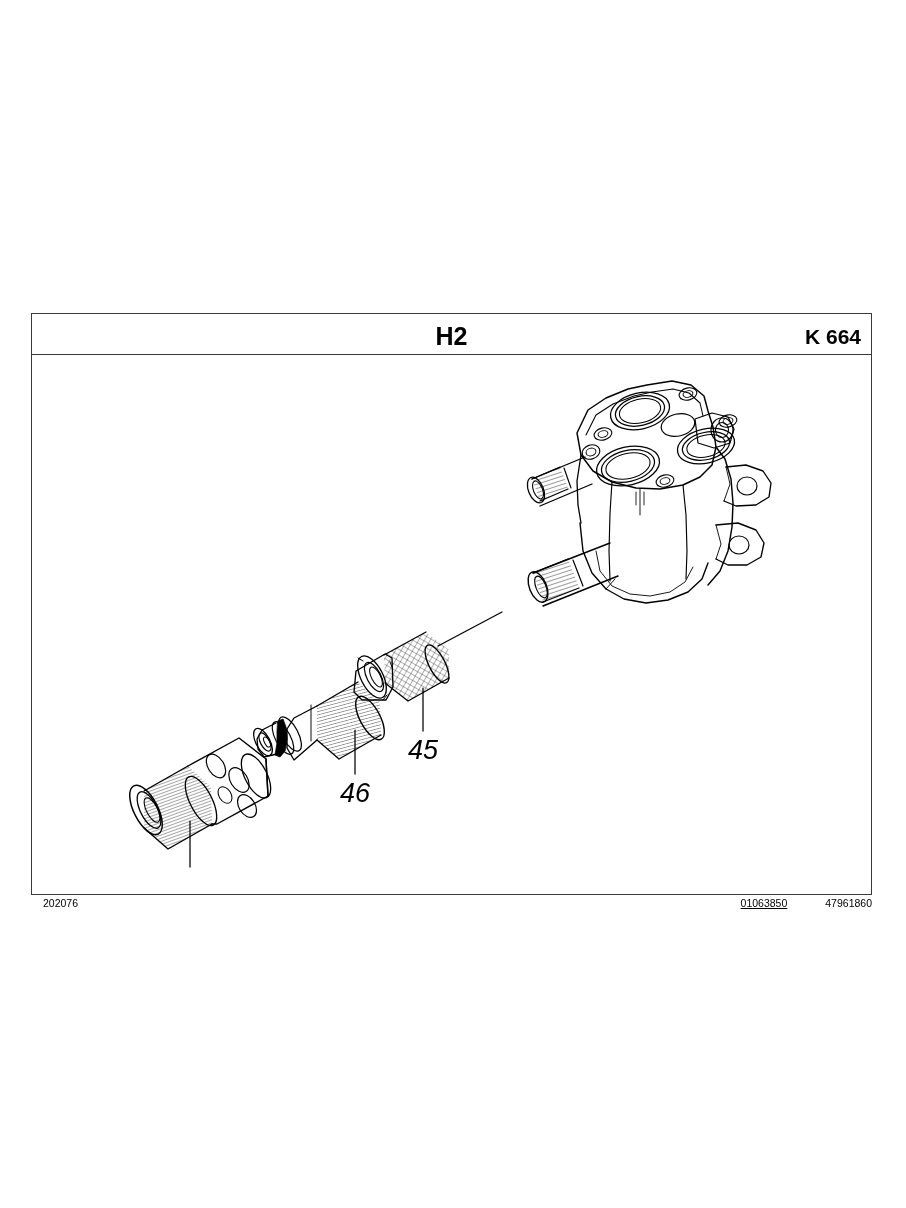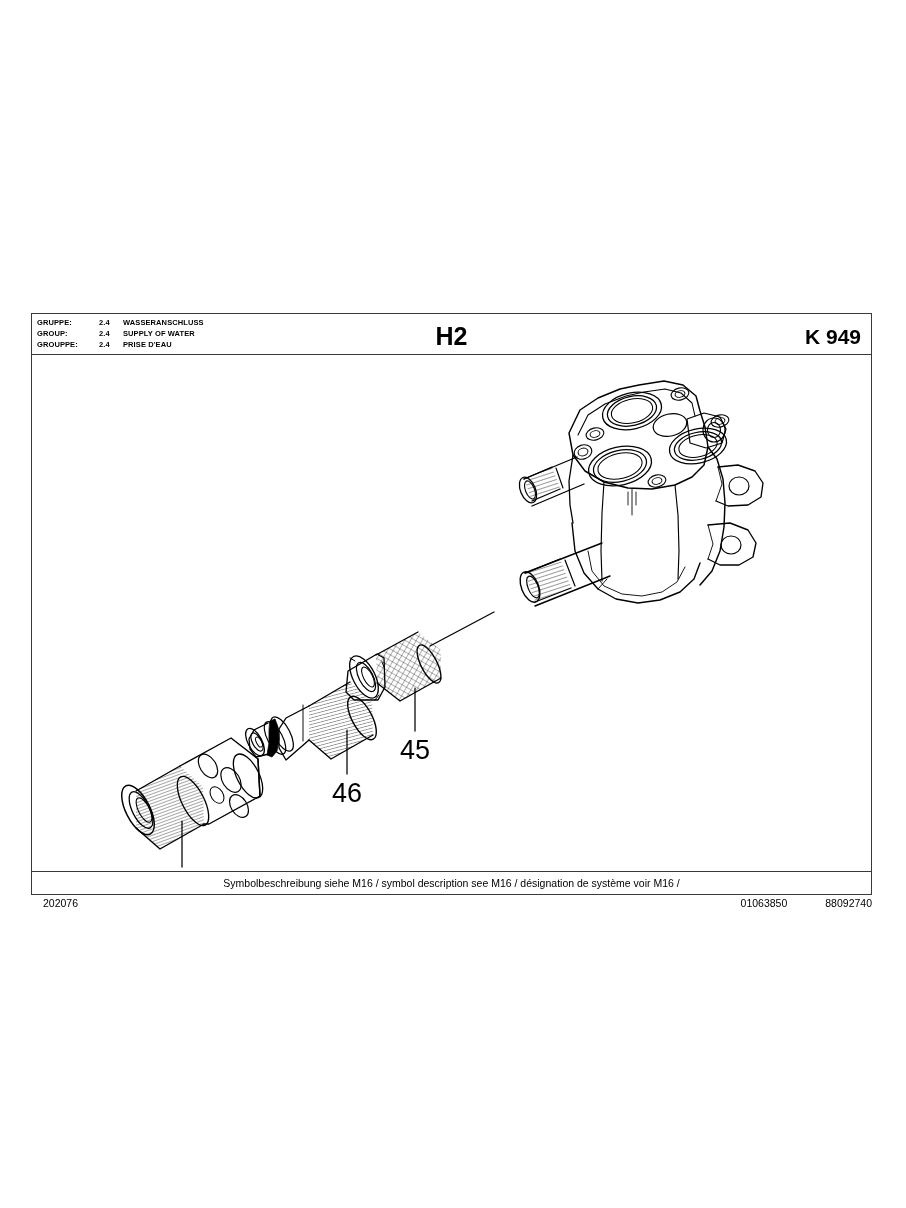--- a/index.html
+++ b/index.html
@@ -77,24 +77,25 @@
     top: 0;
     height: 41px;
     line-height: 45px;
     font-size: 21px;
     font-weight: bold;
   }
 
   
   #drawing-area {
     position: absolute;
-    left: 0;
+    left: 8px;
     top: 41px;
     width: 100%;
     height: 518px;
+    font-style: italic;
   }
   #drawing-svg {
     position: absolute;
     left: 0;
     top: 0;
     display: block;
   }
 
   
   #footer-band {
@@ -123,45 +124,34 @@
     position: absolute;
     left: 12px;
     top: 0;
   }
   #code-right-group {
     position: absolute;
     right: 0;
     top: 0;
     white-space: nowrap;
   }
-  #code-a { margin-right: 38px; }
+  #code-a { margin-right: 38px; text-decoration: underline; }
 
   
 </style>
 </head>
 <body>
 
 <div id="sheet">
 
   <div id="header-band">
 
-    <div id="group-block">
-      <span class="group-row">
-        <span class="group-label">GRUPPE:</span><span class="group-num">2.4</span><span class="group-text">WASSERANSCHLUSS</span>
-      </span>
-      <span class="group-row">
-        <span class="group-label">GROUP:</span><span class="group-num">2.4</span><span class="group-text">SUPPLY OF WATER</span>
-      </span>
-      <span class="group-row">
-        <span class="group-label">GROUPPE:</span><span class="group-num">2.4</span><span class="group-text">PRISE D'EAU</span>
-      </span>
-    </div>
 
     <div id="sheet-title">H2</div>
-    <div id="sheet-code">K 949</div>
+    <div id="sheet-code">K 664</div>
   </div>
 
   <div id="drawing-area">
     <svg id="drawing-svg" width="838" height="518" viewBox="0 0 838 518">
       <defs>
 
         <pattern id="thread-h" width="4" height="4" patternUnits="userSpaceOnUse" patternTransform="rotate(72)">
           <line x1="0" y1="0" x2="0" y2="4" stroke="#000" stroke-width="0.8"></line>
         </pattern>
 
@@ -354,21 +344,20 @@
         <path d="M315,375 L315,419" stroke-width="1.25"></path>
         <path d="M150,466 L150,512" stroke-width="1.25"></path>
       </g>
 
       <text id="callout-45" x="383" y="404" text-anchor="middle" font-family="Liberation Sans, sans-serif" font-size="27" fill="#000">45</text>
       <text id="callout-46" x="315" y="447" text-anchor="middle" font-family="Liberation Sans, sans-serif" font-size="27" fill="#000">46</text>
       <text id="callout-48" x="150" y="541" text-anchor="middle" font-family="Liberation Sans, sans-serif" font-size="27" fill="#000">48</text>
     </svg>
   </div>
 
-  <div id="footer-band">Symbolbeschreibung siehe M16 / symbol description see M16 / désignation de système voir M16 /</div>
 </div>
 
 <div id="code-row">
   <span id="doc-number">202076</span>
   <span id="code-right-group">
-    <span id="code-a">01063850</span><span id="code-b">88092740</span>
+    <span id="code-a">01063850</span><span id="code-b">47961860</span>
   </span>
 </div>
 
 </body></html>

